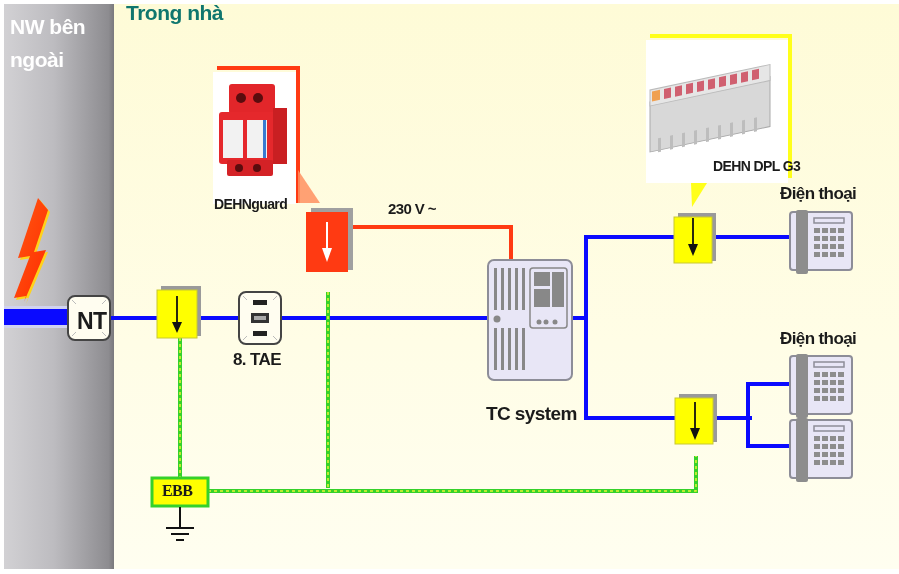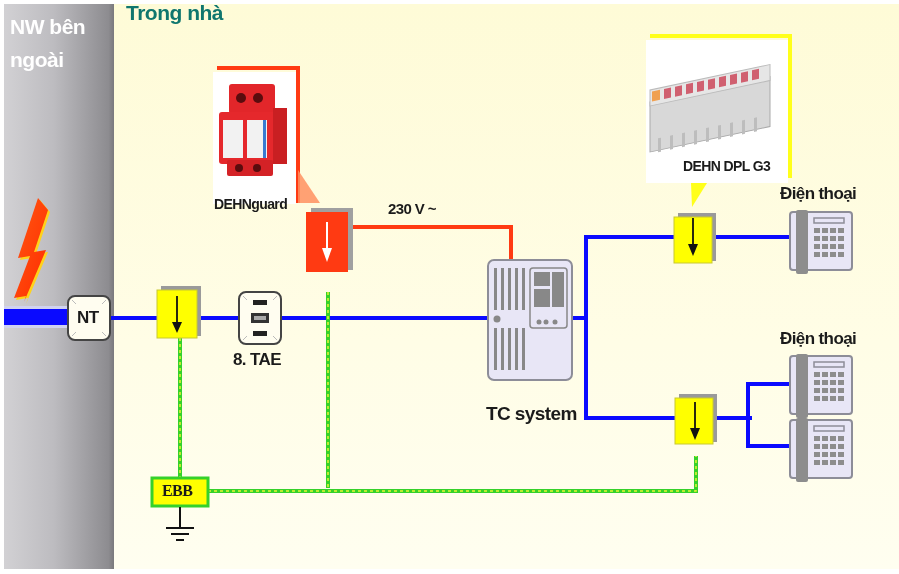--- a/index.html
+++ b/index.html
@@ -252,21 +252,21 @@
             <rect x="44" y="60" width="3" height="14"></rect>
           <rect x="56" y="60" width="3" height="14"></rect>
             <rect x="68" y="60" width="3" height="14"></rect>
           <rect x="80" y="60" width="3" height="14"></rect>
             <rect x="92" y="60" width="3" height="14"></rect>
           <rect x="104" y="60" width="3" height="14"></rect>
         </g>
       </g>
     </svg>
   </div>
-  <div class="lbl" style="left:650px;top:158px;font-size:14px;padding-left:33px;">DEHN DPL G3</div>
-
-  <div class="lbl" style="left:77px;top:308px;font-size:17px;">NT</div>
+  <div class="lbl" style="left:680px;top:158px;font-size:14px;padding-left:33px;">DEHN DPL G3</div>
+
+  <div class="lbl" style="left:77px;top:308px;font-size:23px;">NT</div>
   <div class="lbl" style="left:233px;top:350px;font-size:17px;">8. TAE</div>
   <div class="lbl" style="left:486px;top:403px;font-size:19px;">TC system</div>
   <div class="lbl" style="left:780px;top:184px;font-size:17px;">Điện thoại</div>
   <div class="lbl" style="left:780px;top:329px;font-size:17px;">Điện thoại</div>
   <div class="lbl" style="left:162px;top:482px;font-size:16px;font-family:Liberation Serif, serif;">EBB</div>
 </div>
 
 </body></html>

